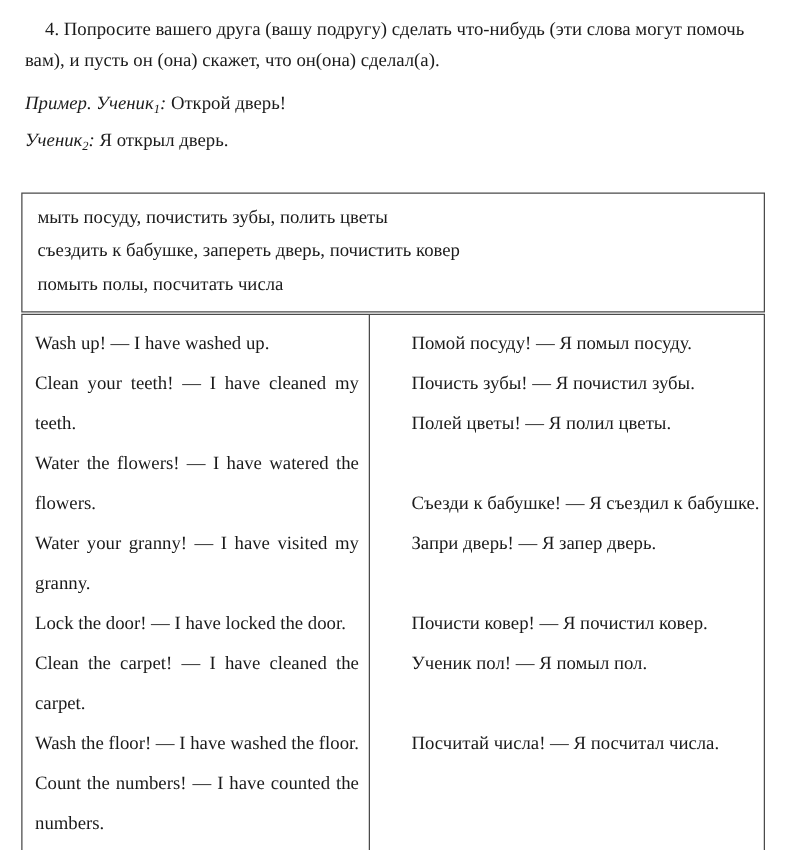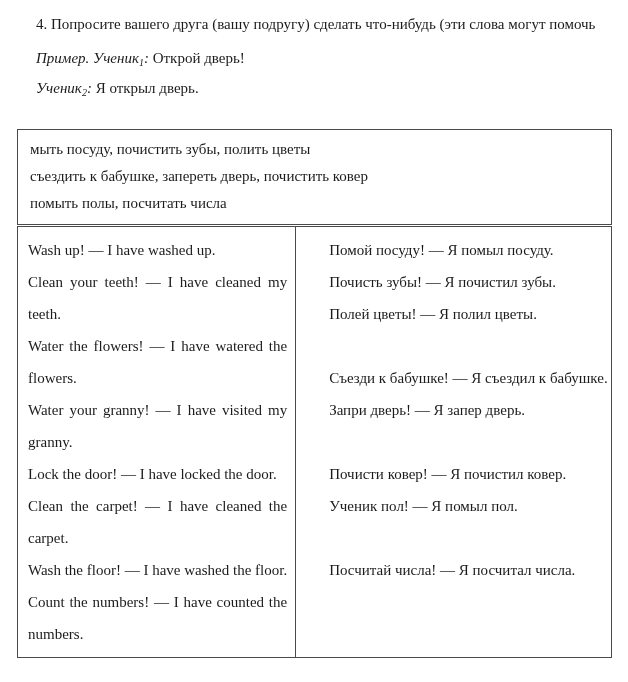--- a/index.html
+++ b/index.html
@@ -20,21 +20,21 @@
     overflow: hidden;
   }
   .task {
     margin-left: 3px;
     margin-right: 2px;
     line-height: 25px;
   }
   .task-line1 { padding-left: 16px; white-space: nowrap; }
   .task-line2 { white-space: nowrap; }
   .example {
-    margin-left: 19px;
+    margin-left: 3px;
     margin-top: 6px;
   }
   .ex-line {
     line-height: 30px;
     white-space: nowrap;
   }
   .it { font-style: italic; }
   sub {
     font-size: 10px;
     line-height: 0;
@@ -78,20 +78,21 @@
     text-align-last: justify;
   }
 </style>
 </head>
 <body>
 
 <div class="page">
 
   <div class="task">
     <div class="task-line1">4. Попросите вашего друга (вашу подругу) сделать что-нибудь (эти слова могут помочь</div>
+    <div class="task-line2">вам), и пусть он (она) скажет, что он(она) сделал(а).</div>
   </div>
 
   <div class="example">
     <div class="ex-line">
       <span class="it">Пример.</span>
       <span class="it"><span>Ученик</span><sub>1</sub><span>:</span></span>
       <span>Открой дверь!</span>
     </div>
     <div class="ex-line">
       <span class="it"><span>Ученик</span><sub>2</sub><span>:</span></span>

